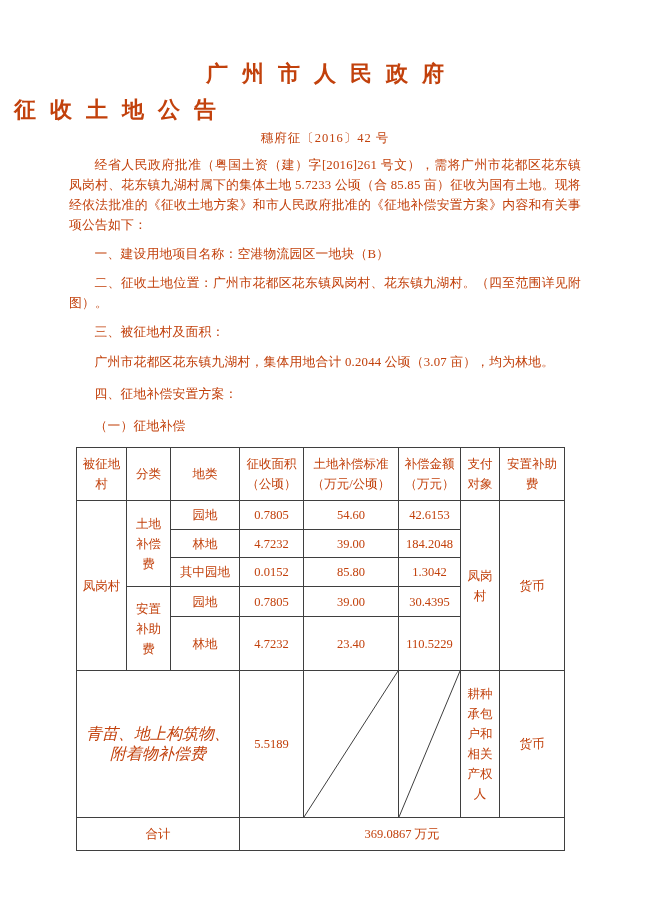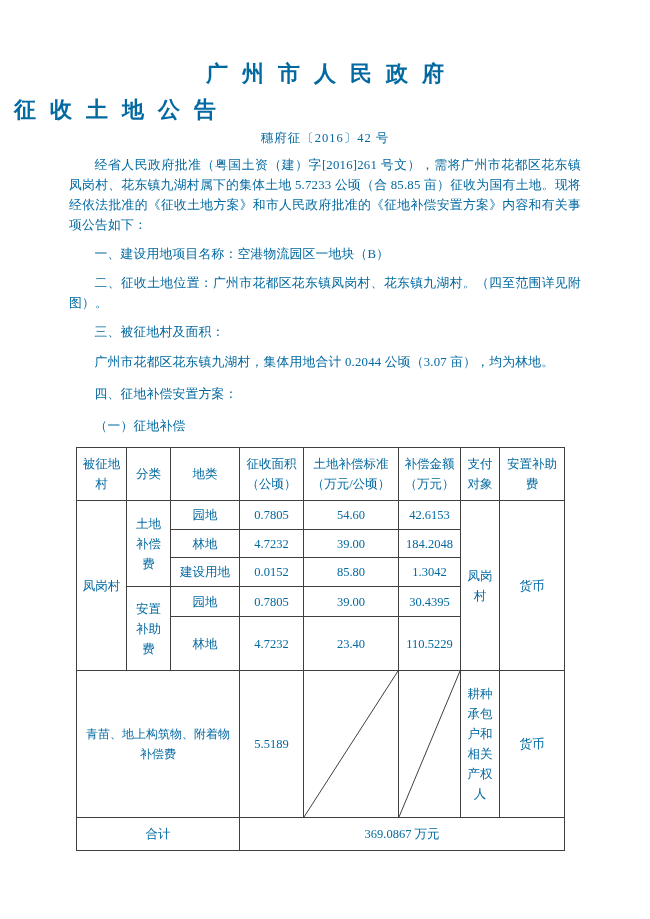--- a/index.html
+++ b/index.html
@@ -1,19 +1,19 @@
 <!DOCTYPE html>
 <html><head>
 <meta charset="utf-8">
 <style>
   html, body { margin: 0; padding: 0; background: #e8e8e8; }
   .page {
     width: 650px; height: 919px; background: #ffffff; margin: 0 auto;
     box-sizing: border-box; padding-top: 62px; overflow: hidden;
-    font-family: "Liberation Serif", "DejaVu Serif", serif; color: #0369a1;
+    font-family: "Liberation Serif", "DejaVu Serif", serif; color: #c2410c;
   }
   .title {
     margin: 0; text-align: center; font-size: 22px; line-height: 24px;
     font-weight: bold; letter-spacing: 14px; text-indent: 14px;
   }
   .subtitle {
     margin: 12px 0 0 0; text-align: left; font-size: 22px; line-height: 24px;
     font-weight: bold; letter-spacing: 14px; text-indent: 14px;
   }
   .docno {
@@ -39,21 +39,21 @@
   }
   tr.h-head { height: 53px; }
   tr.h29 { height: 29px; }
   tr.h28 { height: 28px; }
   tr.h30 { height: 30px; }
   tr.h54 { height: 54px; }
   tr.h147 { height: 147px; }
   tr.h33 { height: 33px; }
   td.lab { line-height: 27px; }
   td.payee-long { line-height: 24px; padding: 1px 5px; }
-  td.cell-qingmiao { font-size: 12px; padding: 1px 2px; line-height: 24px; }
+  td.cell-qingmiao { font-size: 16px; padding: 1px 2px; line-height: 24px; font-style: italic; }
   td.diag { position: relative; padding: 0; }
   td.diag svg { position: absolute; left: 0; top: 0; width: 100%; height: 100%; display: block; }
 </style>
 </head>
 <body>
 
 <div class="page">
 
   <h1 class="title">广州市人民政府</h1>
   <h2 class="subtitle">征收土地公告</h2>
@@ -103,21 +103,21 @@
         </tr>
 
         <tr class="h28">
           <td>林地</td>
           <td>4.7232</td>
           <td>39.00</td>
           <td>184.2048</td>
         </tr>
 
         <tr class="h29">
-          <td>建设用地</td>
+          <td>其中园地</td>
           <td>0.0152</td>
           <td>85.80</td>
           <td>1.3042</td>
         </tr>
 
         <tr class="h30">
           <td rowspan="2" class="lab">安置补助费</td>
           <td>园地</td>
           <td>0.7805</td>
           <td>39.00</td>

